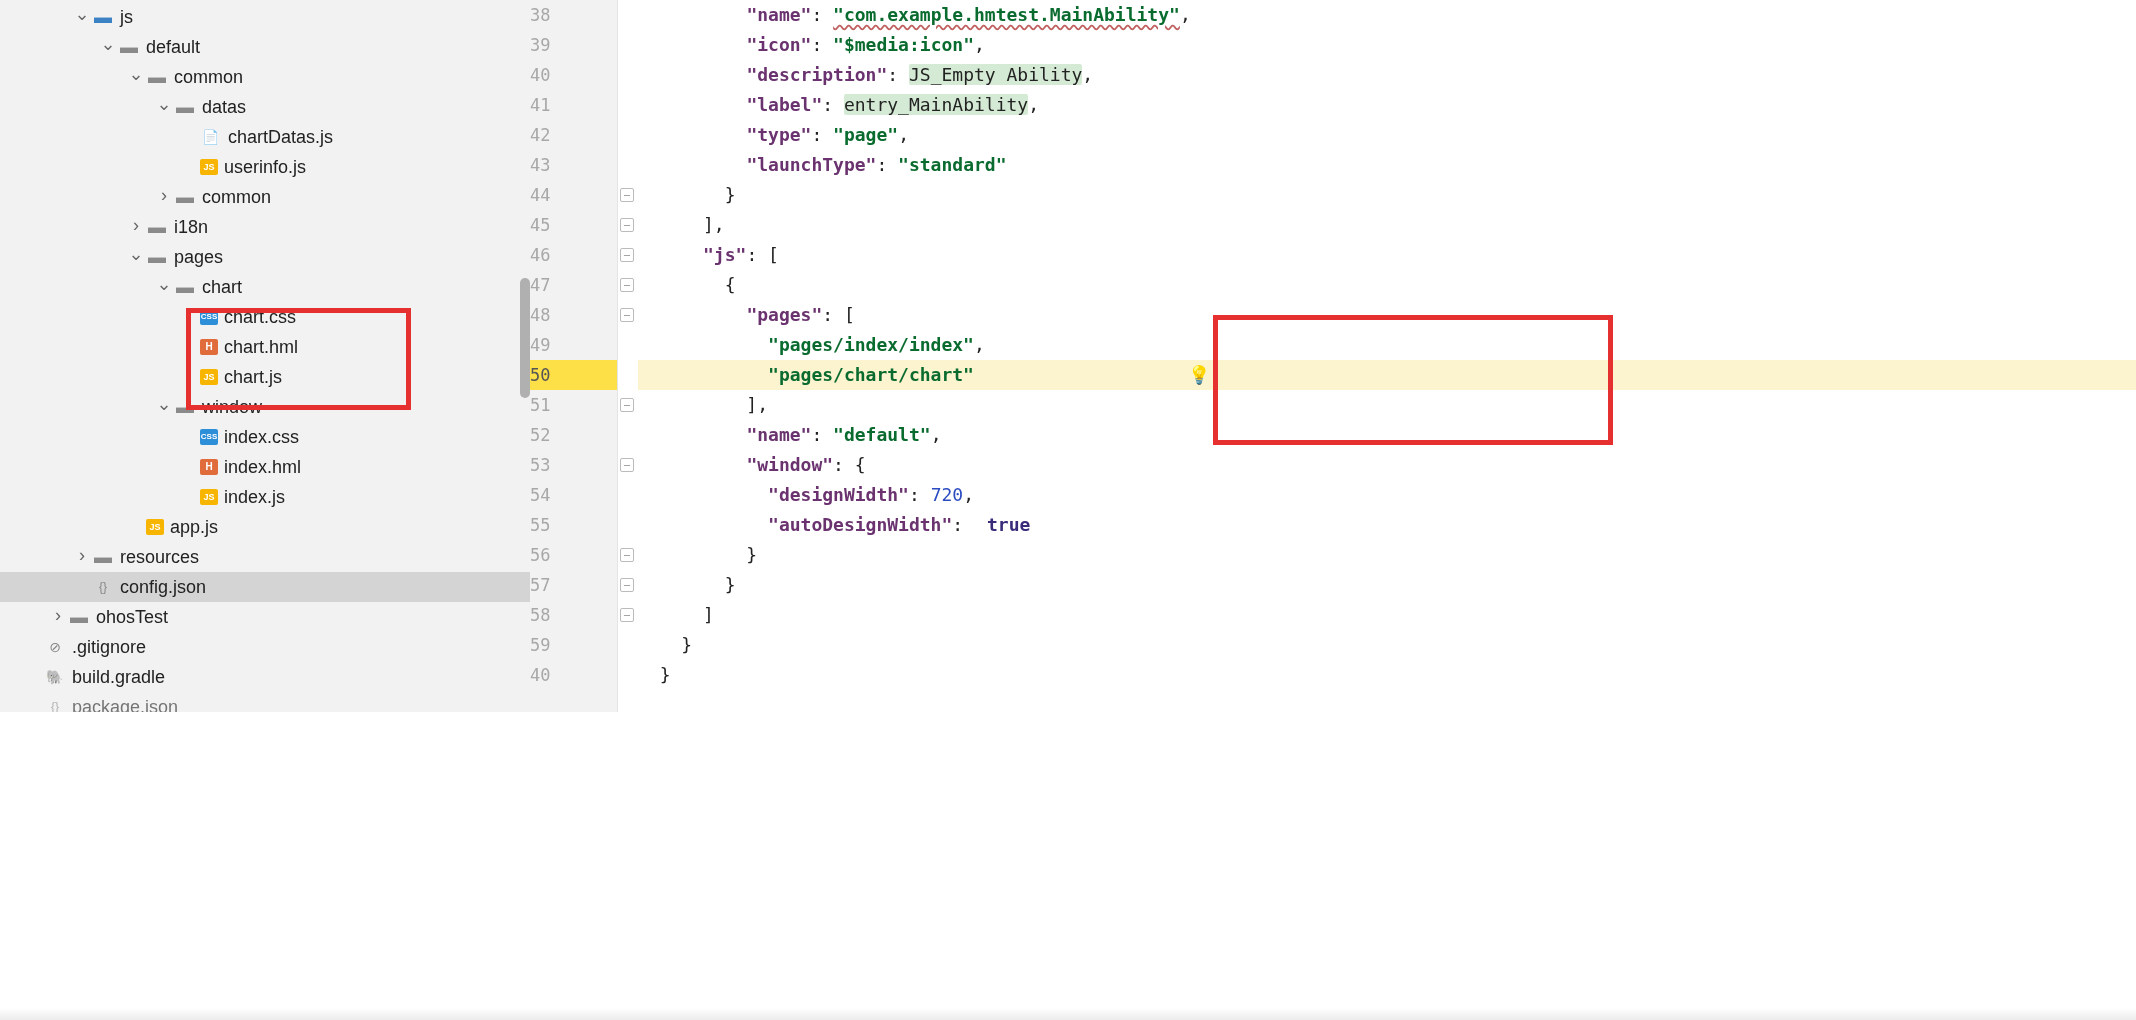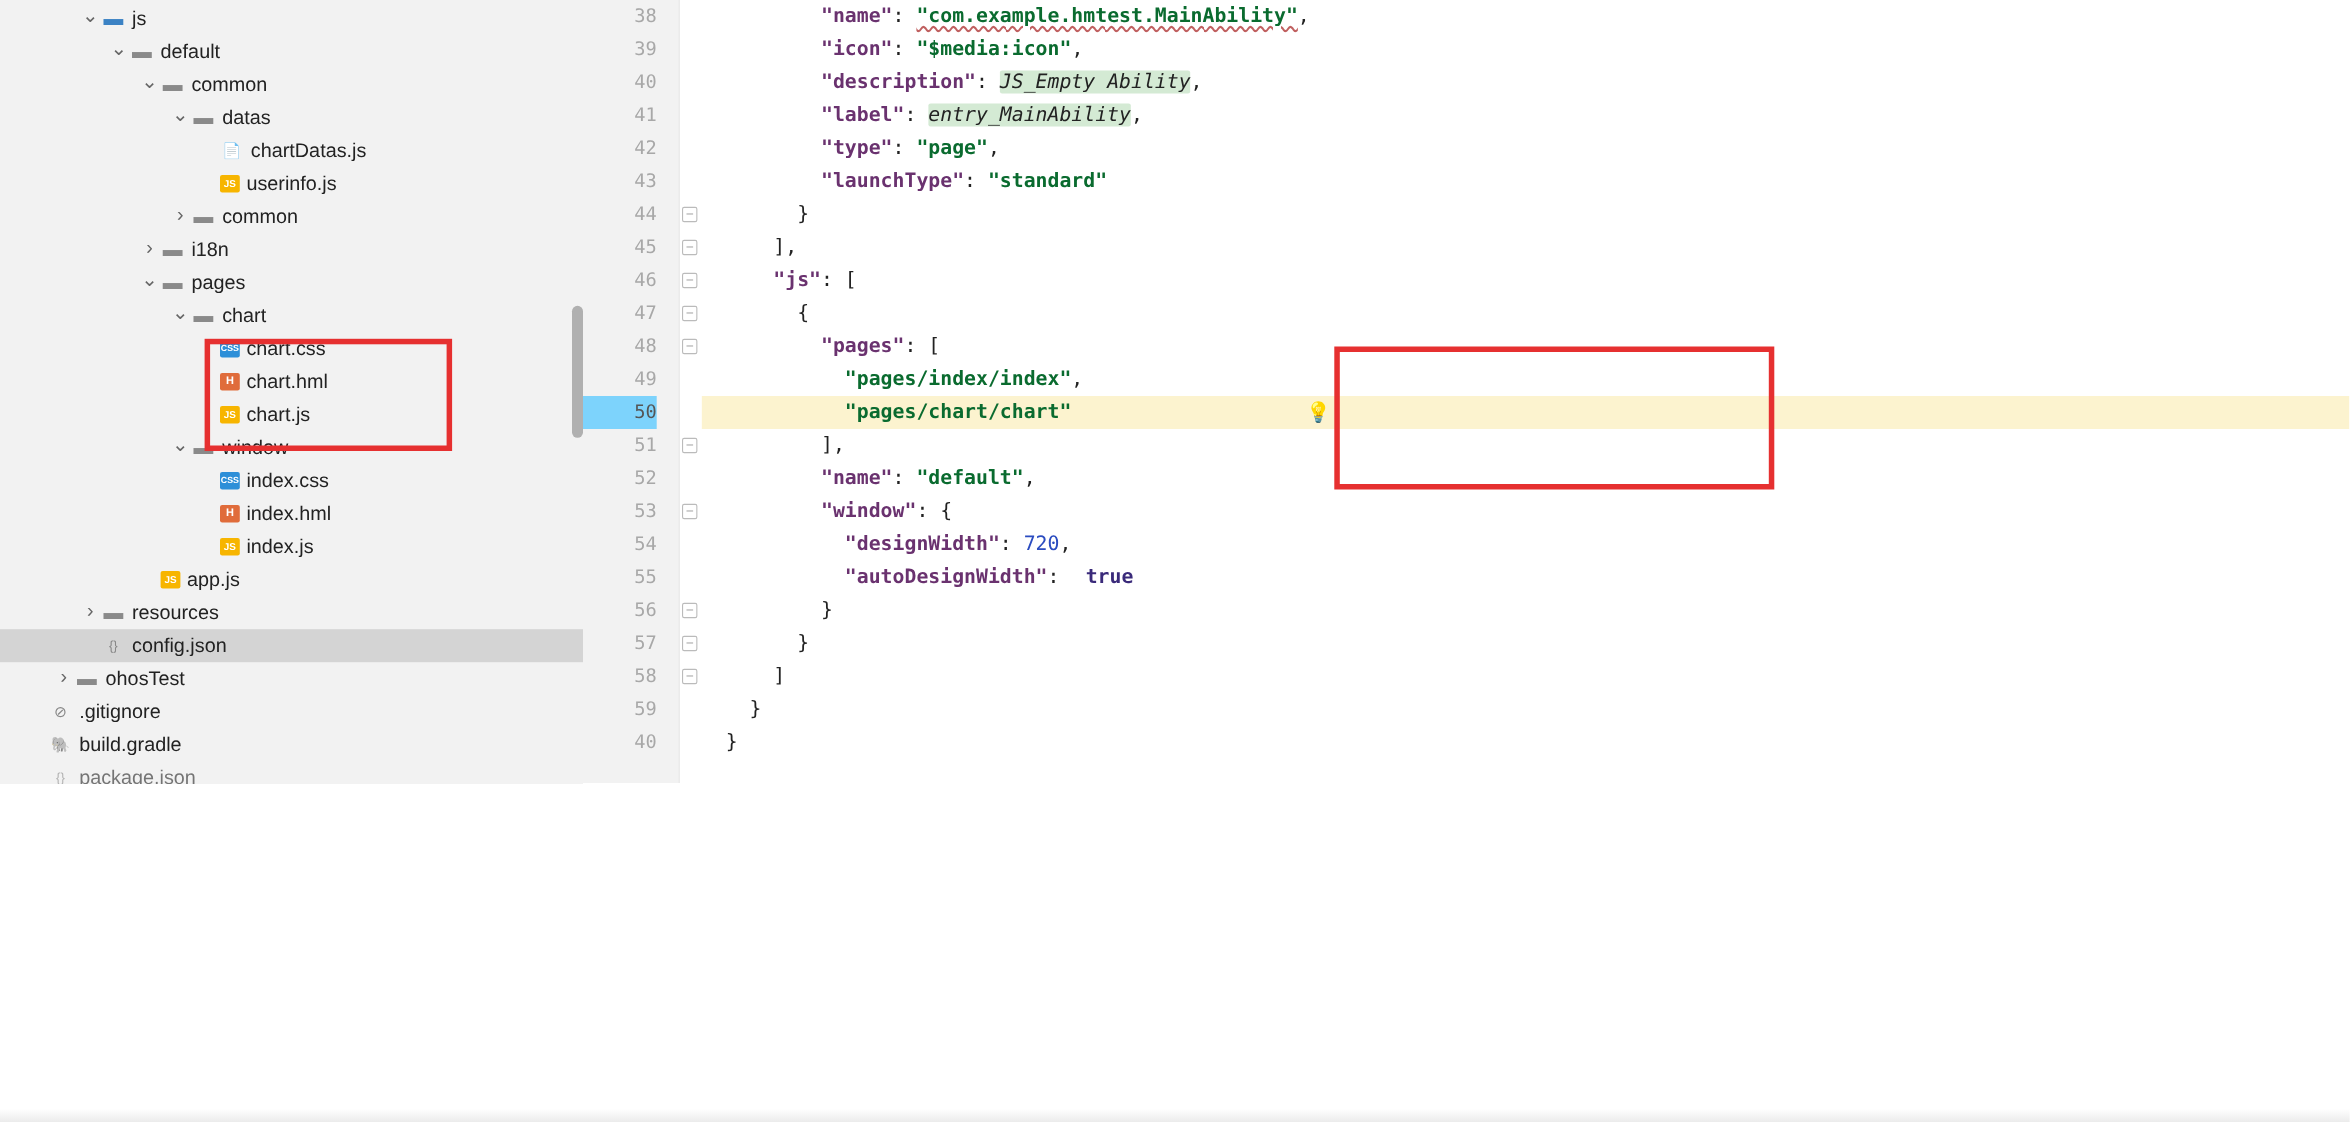--- a/index.html
+++ b/index.html
@@ -130,34 +130,33 @@
   flex: 1;
   display: flex;
   background: #fff;
   font-family: 'Menlo', 'Consolas', monospace;
   position: relative;
   overflow: hidden;
 }
 .gutter {
   width: 88px;
   background: #f2f2f2;
-  text-align: right;
+  text-align: left;
   color: #a8a8a8;
   font-size: 17px;
-  padding-right: 20px;
   border-right: 1px solid #e4e4e4;
   flex-shrink: 0;
 }
 .gutter-line {
   height: 30px;
   line-height: 30px;
 }
 .gutter-line.hl {
   color: #555;
-  background: #7dd3fc;
+  background: #fde047;
 }
 .fold-gutter {
   width: 20px;
   background: #fff;
   flex-shrink: 0;
   position: relative;
 }
 .fold-mark {
   position: absolute;
   left: 2px;
@@ -182,21 +181,21 @@
   font-size: 18px;
   color: #222;
 }
 .code-line.hl {
   background: #fcf3cf;
 }
 .tk-key { color: #6a326f; font-weight: bold; }
 .tk-str { color: #0a6b2f; font-weight: bold; }
 .tk-num { color: #2b4cc0; }
 .tk-kw { color: #3a2a7a; font-weight: bold; margin-left: 13px; }
-.tk-hl-green { background: #d4ead4; border-radius: 2px; font-style: italic; }
+.tk-hl-green { background: #d4ead4; border-radius: 2px; }
 .tk-underline-err { text-decoration: underline wavy #c06060; text-underline-offset: 3px; }
 
 .red-box-2 {
   position: absolute;
   border: 5px solid #e63030;
   left: 683px;
   top: 315px;
   width: 400px;
   height: 130px;
   pointer-events: none;

